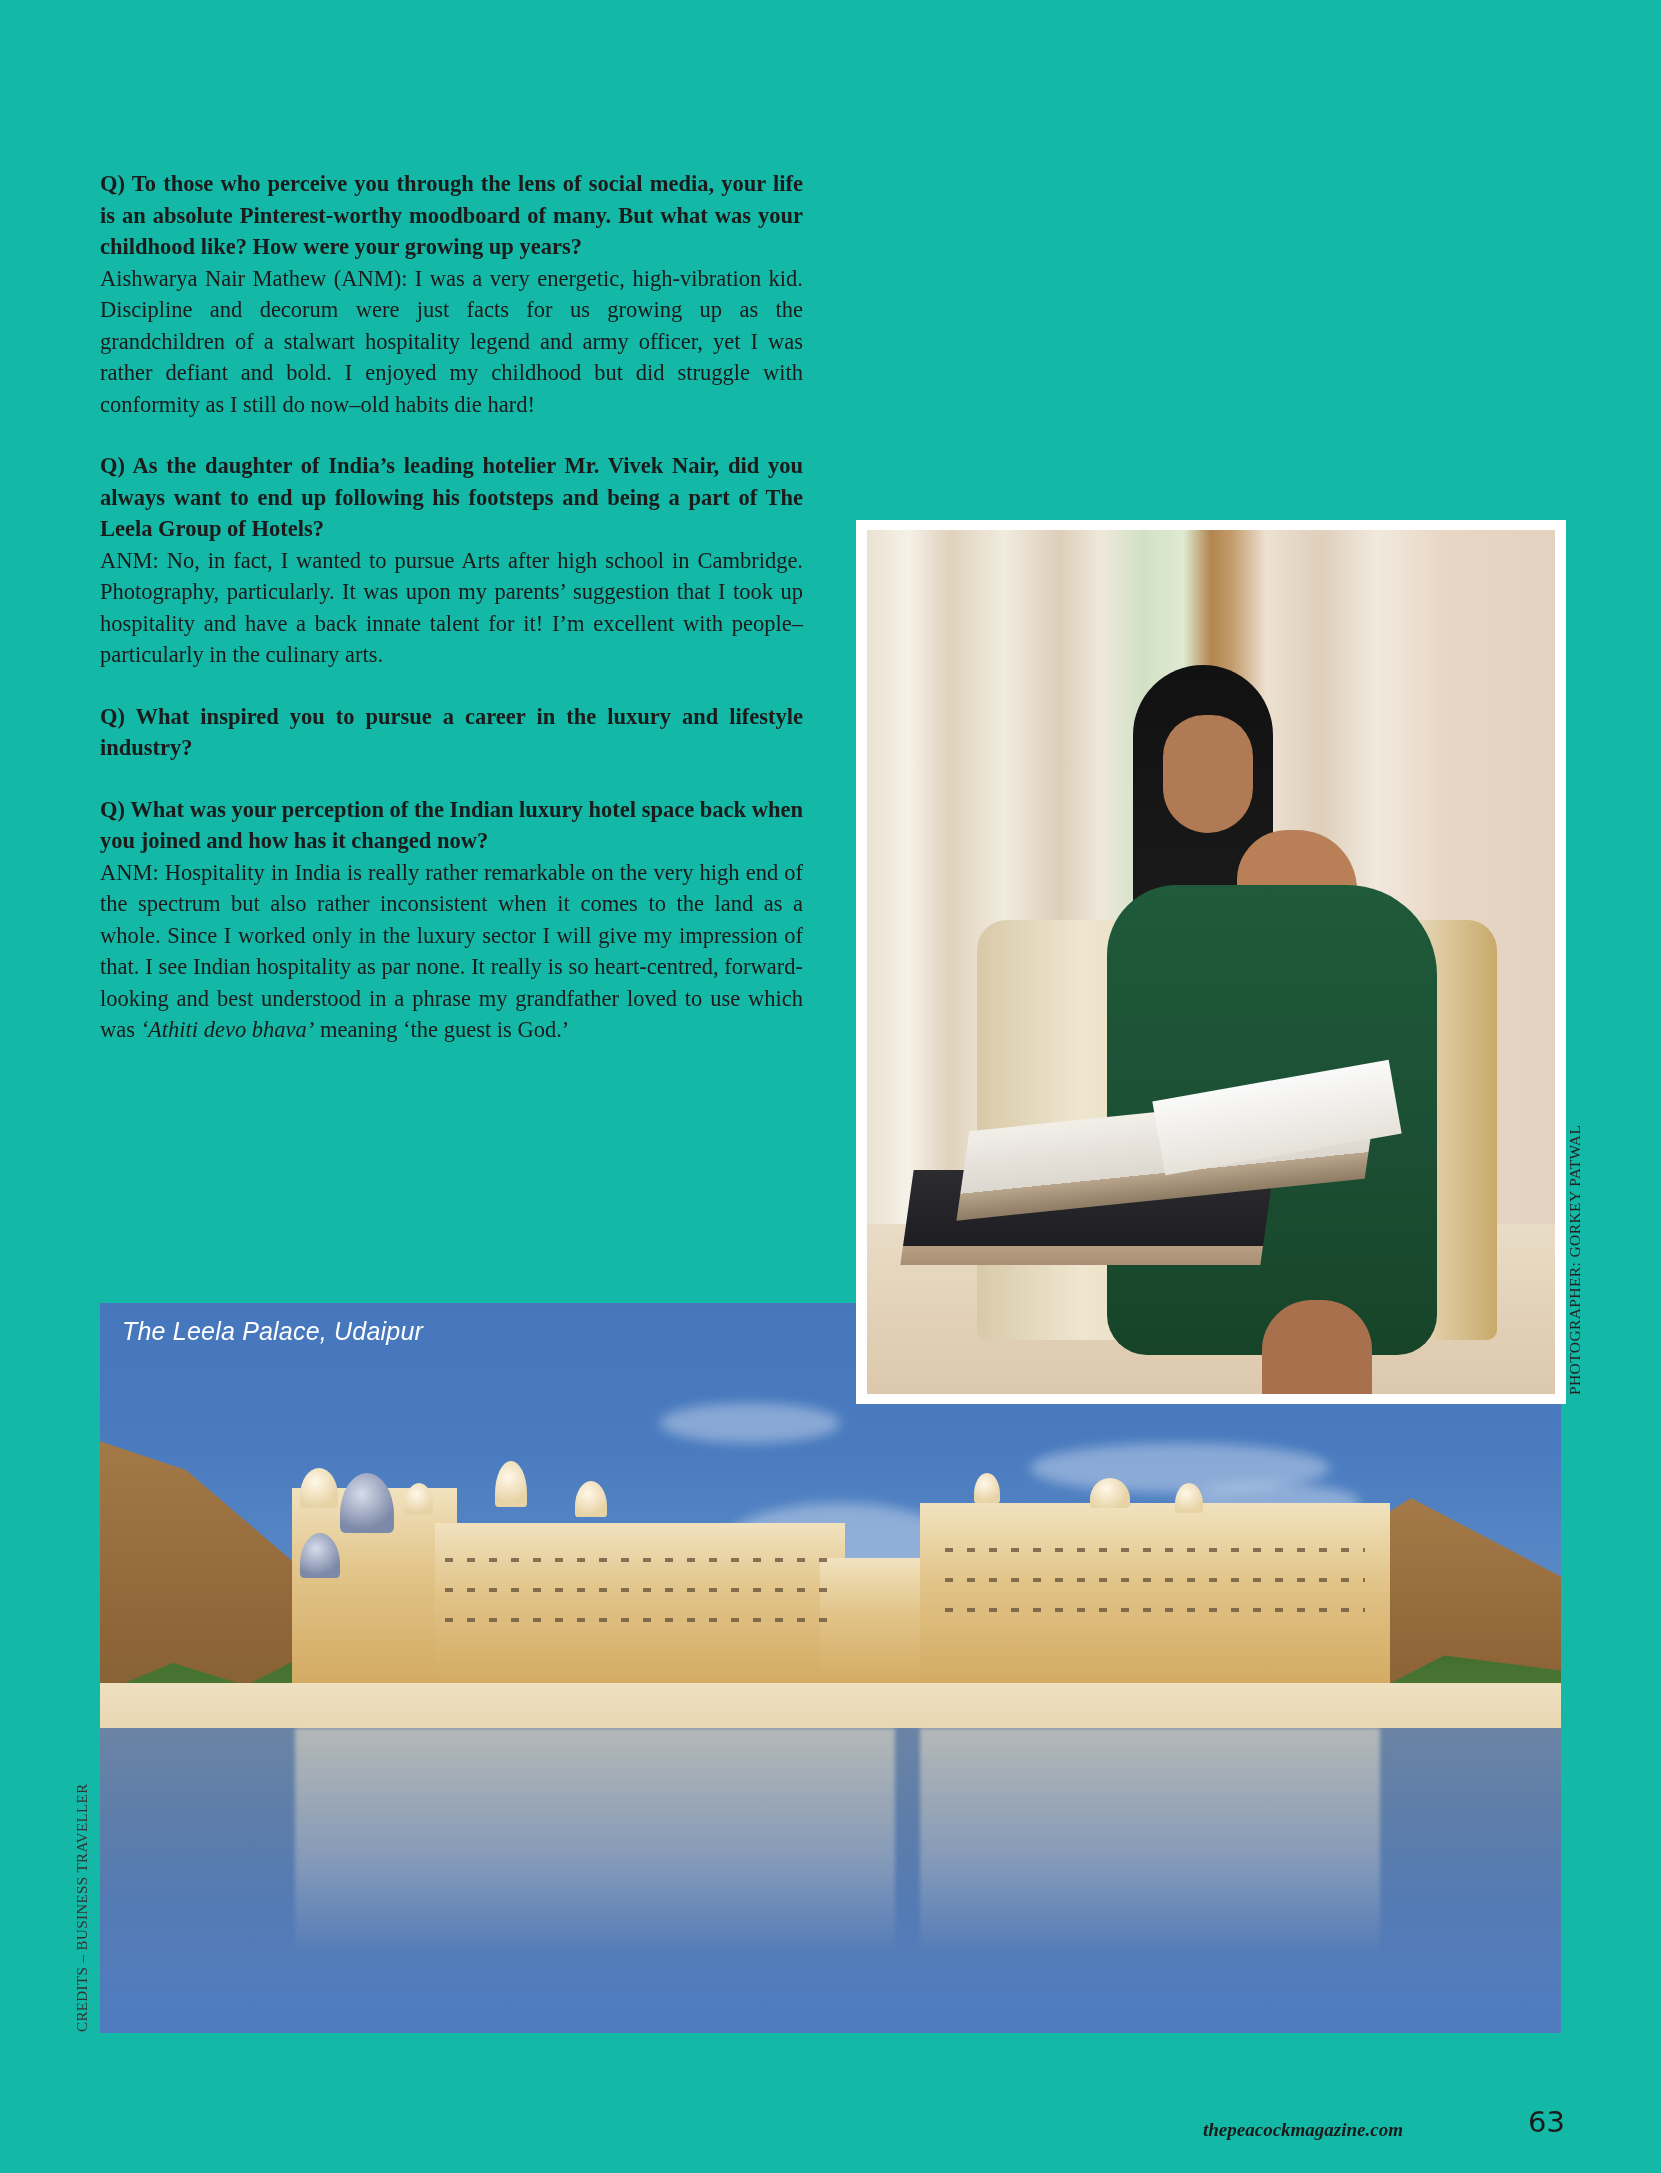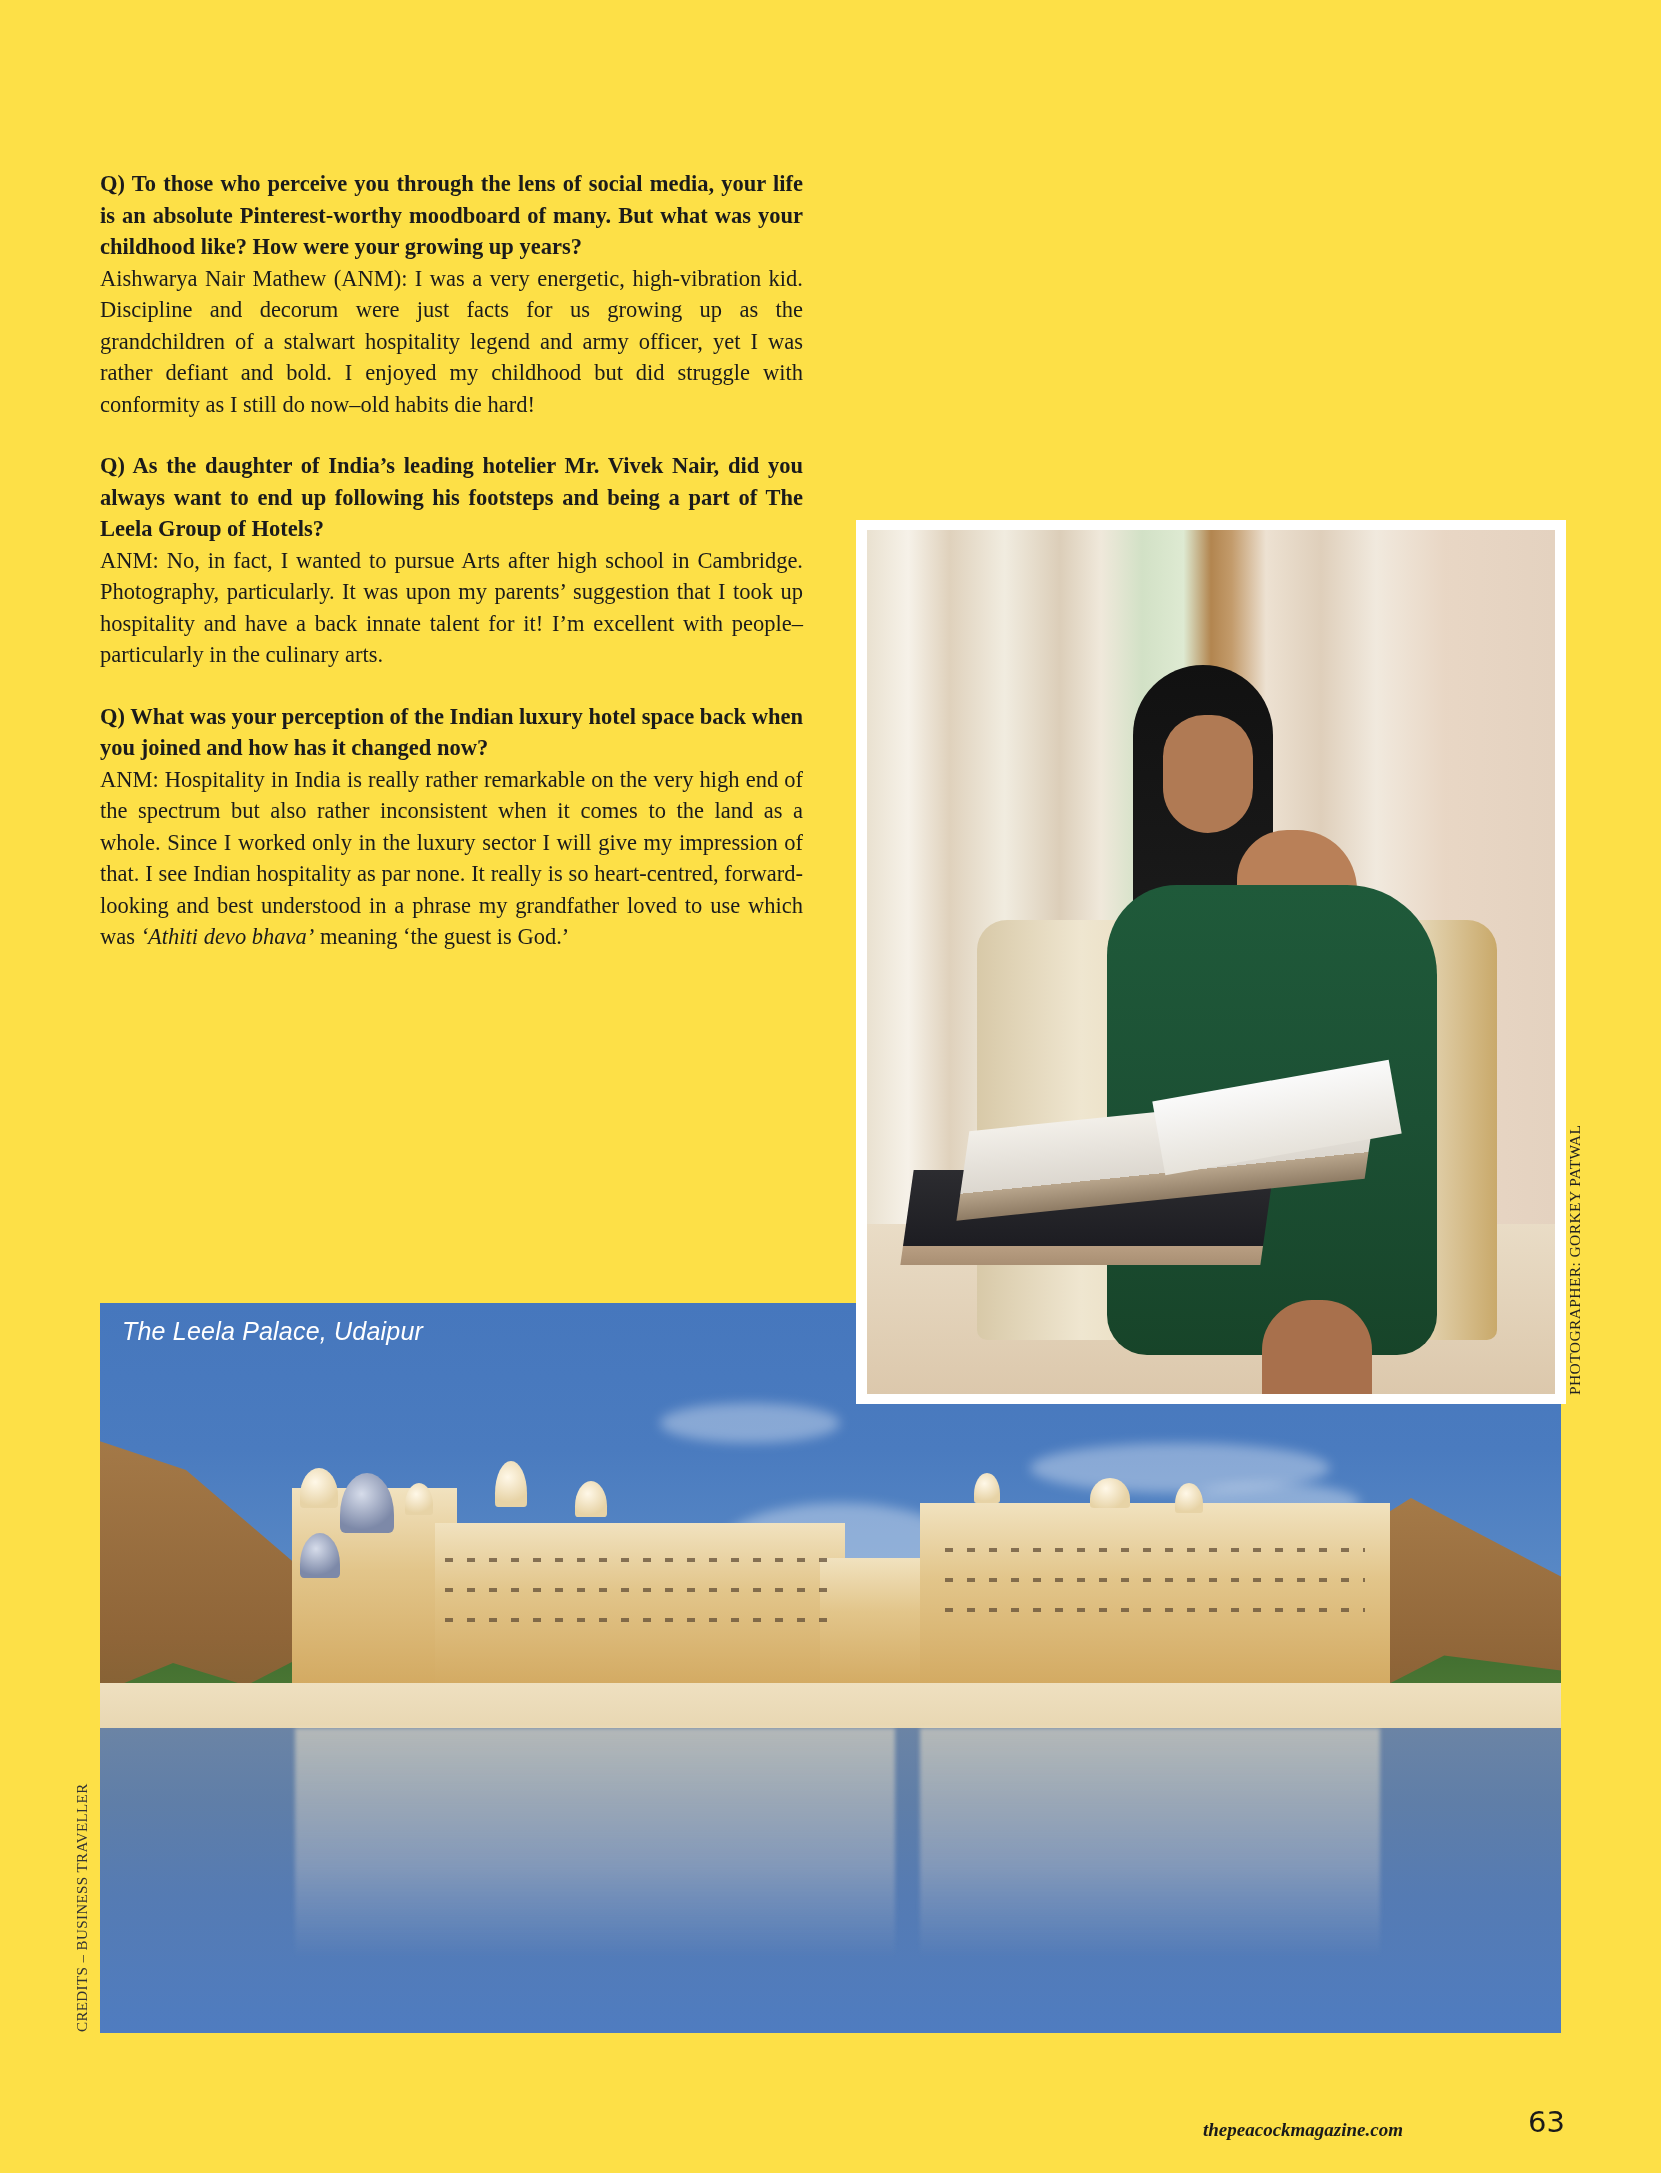--- a/index.html
+++ b/index.html
@@ -1,17 +1,17 @@
 <!DOCTYPE html>
 <html><head>
 <meta charset="utf-8">
 <style>
   html, body { margin: 0; padding: 0; background: #ffffff; }
   body { width: 1661px; height: 2173px; position: relative; overflow: hidden; color: #1a1a1a; }
-  .page { position: absolute; inset: 0; background: #fde047; }
+  .page { position: absolute; inset: 0; background: #14b8a6; }
 
   
   .col-left {
     position: absolute; left: 100px; top: 168px; width: 703px;
     font-family: "Liberation Serif", "DejaVu Serif", serif;
     font-size: 22.5px; line-height: 31.5px; text-align: justify;
     color: #1b1b1b;
   }
   .qa { margin: 0 0 30px 0; }
   .qa .q { font-weight: bold; display: block; }
@@ -160,20 +160,21 @@
   <div class="col-left">
     <div class="qa">
       <span class="q">Q) To those who perceive you through the lens of social media, your life is an absolute Pinterest-worthy moodboard of many. But what was your childhood like? How were your growing up years?</span>
       <span class="a">Aishwarya Nair Mathew (ANM): I was a very energetic, high-vibration kid. Discipline and decorum were just facts for us growing up as the grandchildren of a stalwart hospitality legend and army officer, yet I was rather defiant and bold. I enjoyed my childhood but did struggle with conformity as I still do now–old habits die hard!</span>
     </div>
     <div class="qa">
       <span class="q">Q) As the daughter of India’s leading hotelier Mr. Vivek Nair, did you always want to end up following his footsteps and being a part of The Leela Group of Hotels?</span>
       <span class="a">ANM: No, in fact, I wanted to pursue Arts after high school in Cambridge. Photography, particularly. It was upon my parents’ suggestion that I took up hospitality and have a back innate talent for it! I’m excellent with people–particularly in the culinary arts.</span>
     </div>
     <div class="qa">
+      <span class="q">Q) What inspired you to pursue a career in the luxury and lifestyle industry?</span>
     </div>
     <div class="qa">
       <span class="q">Q) What was your perception of the Indian luxury hotel space back when you joined and how has it changed now?</span>
       <span class="a"><span>ANM: Hospitality in India is really rather remarkable on the very high end of the spectrum but also rather inconsistent when it comes to the land as a whole. Since I worked only in the luxury sector I will give my impression of that. I see Indian hospitality as par none. It really is so heart-centred, forward-looking and best understood in a phrase my grandfather loved to use which was </span><i>‘Athiti devo bhava’</i><span> meaning ‘the guest is God.’</span></span>
     </div>
   </div>
 
 
   <div class="landscape">
     <div class="cloud" style="left:560px;top:100px;width:180px;height:40px;"></div>

